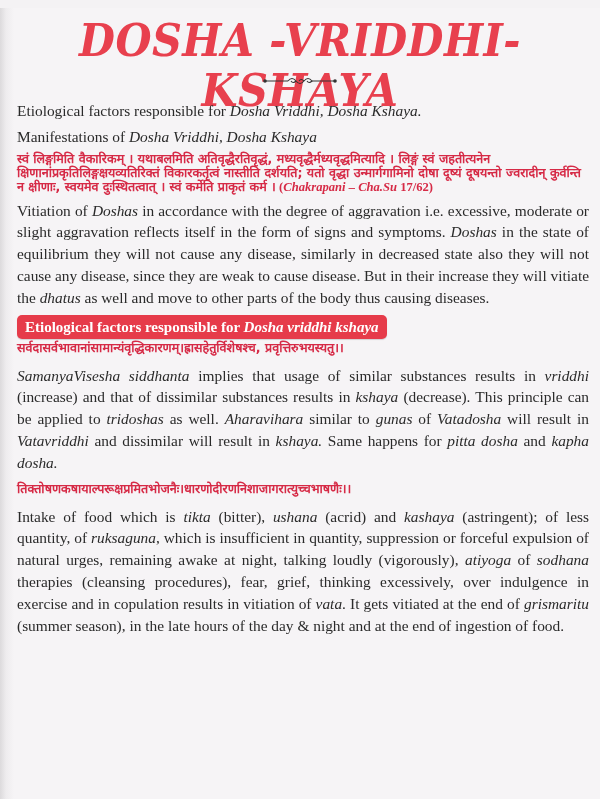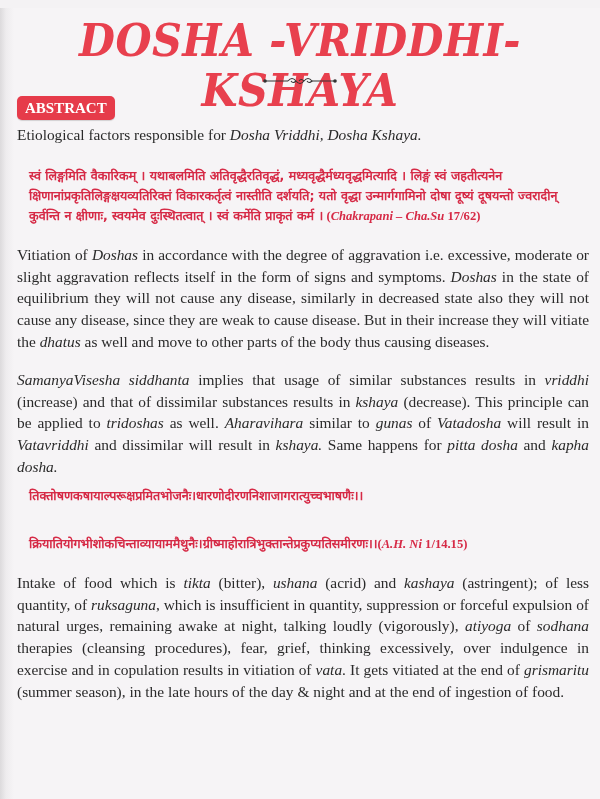--- a/index.html
+++ b/index.html
@@ -43,21 +43,21 @@
     box-shadow: 0 1px 1px rgba(0,0,0,0.15);
   }
   .badge i { font-style: italic; }
   .p {
     font-size: 15.4px; line-height: 21.8px; margin: 0; text-align: justify;
   }
   .p i { font-style: italic; }
   .skt {
     font-family: "DejaVu Sans", sans-serif;
     color: #d62a46;
-    font-size: 12.6px; line-height: 20px; margin: 12px;
+    font-size: 12.6px; line-height: 14px; margin: 0;
     font-weight: bold;
   }
   .skt .ref { font-family: "Liberation Serif", serif; font-weight: bold; }
   .skt .ref i { font-style: italic; font-weight: bold; }
   .gap4 { height: 4px; }
   .gap6 { height: 6px; }
 </style>
 </head>
 <body>
 
@@ -69,42 +69,43 @@
     <circle cx="3" cy="7" r="1.8" fill="#333"></circle>
     <line x1="3" y1="7" x2="26" y2="7" stroke="#333" stroke-width="1"></line>
     <path d="M26 7 q4 -5 8 0 q-3 3 -5 0 M34 7 q4 5 8 0 q-3 -3 -5 0 M42 7 q4 -5 8 0 q-3 3 -5 0" fill="none" stroke="#333" stroke-width="1.1"></path>
     <line x1="50" y1="7" x2="73" y2="7" stroke="#333" stroke-width="1"></line>
     <circle cx="73" cy="7" r="1.8" fill="#333"></circle>
   </svg>
 
   <div class="content">
 
     <section>
-      <div class="badge">ABSTRACT</div>
       <div class="gap4"></div>
       <p class="p"><span>Etiological factors responsible for </span><i>Dosha Vriddhi, Dosha Kshaya.</i></p>
       <div class="gap4"></div>
+      <p class="p"><span>Manifestations of </span><i>Dosha Vriddhi, Dosha Kshaya</i></p>
       <div class="gap4"></div>
       <p class="skt"><span>स्वं लिङ्गमिति वैकारिकम् । यथाबलमिति अतिवृद्धैरतिवृद्धं, मध्यवृद्धैर्मध्यवृद्धमित्यादि । लिङ्गं स्वं जहतीत्यनेन</span> <span>क्षिणानांप्रकृतिलिङ्गक्षयव्यतिरिक्तं विकारकर्तृत्वं नास्तीति दर्शयति; यतो वृद्धा उन्मार्गगामिनो दोषा दूष्यं</span> <span>दूषयन्तो ज्वरादीन् कुर्वन्ति न क्षीणाः, स्वयमेव दुःस्थितत्वात् । स्वं कर्मेति  प्राकृतं कर्म ।</span><span class="ref"><span> (</span><i>Chakrapani – Cha.Su</i> <span>17/62)</span></span></p>
       <div class="gap6"></div>
       <p class="p">Vitiation of <i>Doshas</i> in accordance with the degree of aggravation i.e. excessive, moderate or slight aggravation reflects itself in the form of signs and symptoms. <i>Doshas</i> in the state of equilibrium they will not cause any disease, similarly in decreased state also they will not cause any disease, since they are weak to cause disease. But in their increase they will vitiate the <i>dhatus</i> as well and move to other parts of the body thus causing diseases.</p>
     </section>
 
     <div class="gap6"></div>
 
     <section>
+      <div class="badge"><span>Etiological factors responsible for </span><i>Dosha vriddhi kshaya</i></div>
+      <p class="skt" style="margin-top:2px">सर्वदासर्वभावानांसामान्यंवृद्धिकारणम्।ह्रासहेतुर्विशेषश्च, प्रवृत्तिरुभयस्यतु।।</p>
       <div class="gap4"></div>
       <div class="gap6"></div>
       <p class="p"><i>SamanyaVisesha siddhanta</i> implies that usage of similar substances results in <i>vriddhi</i> (increase) and that of dissimilar substances results in <i>kshaya</i> (decrease). This principle can be applied to <i>tridoshas</i> as well. <i>Aharavihara</i> similar to <i>gunas</i> of <i>Vatadosha</i> will result in <i>Vatavriddhi</i> and dissimilar will result in <i>kshaya.</i> Same happens for <i>pitta dosha</i> and <i>kapha dosha.</i></p>
     </section>
 
     <div class="gap6"></div>
 
     <section>
       <p class="skt" style="margin-top:2px">तिक्तोषणकषायाल्परूक्षप्रमितभोजनैः।धारणोदीरणनिशाजागरात्युच्चभाषणैः।।</p>
       <div class="gap4"></div>
-      <p class="skt"><span>क्रियातियोगभीशोकचिन्ताव्यायाममैथुनैः।ग्रीष्माहोरात्रिभुक्तान्तेप्रकुप्यतिसमीरणः।।</span><span class="ref"><span>(</span><i>A.H. Ni</i><span> 1/14.15)</span></span></p>
       <div class="gap6"></div>
       <p class="p">Intake of food which is <i>tikta</i> (bitter), <i>ushana</i> (acrid) and <i>kashaya</i> (astringent); of less quantity, of <i>ruksaguna</i>, which is insufficient in quantity, suppression or forceful expulsion of natural urges, remaining awake at night, talking loudly (vigorously), <i>atiyoga</i> of <i>sodhana</i> therapies (cleansing procedures), fear, grief, thinking excessively, over indulgence in exercise and in copulation results in vitiation of <i>vata</i>. It gets vitiated at the end of <i>grismaritu</i> (summer season), in the late hours of the day &amp; night and at the end of ingestion of food.</p>
     </section>
 
   </div>
 </div>
 
 </body></html>

